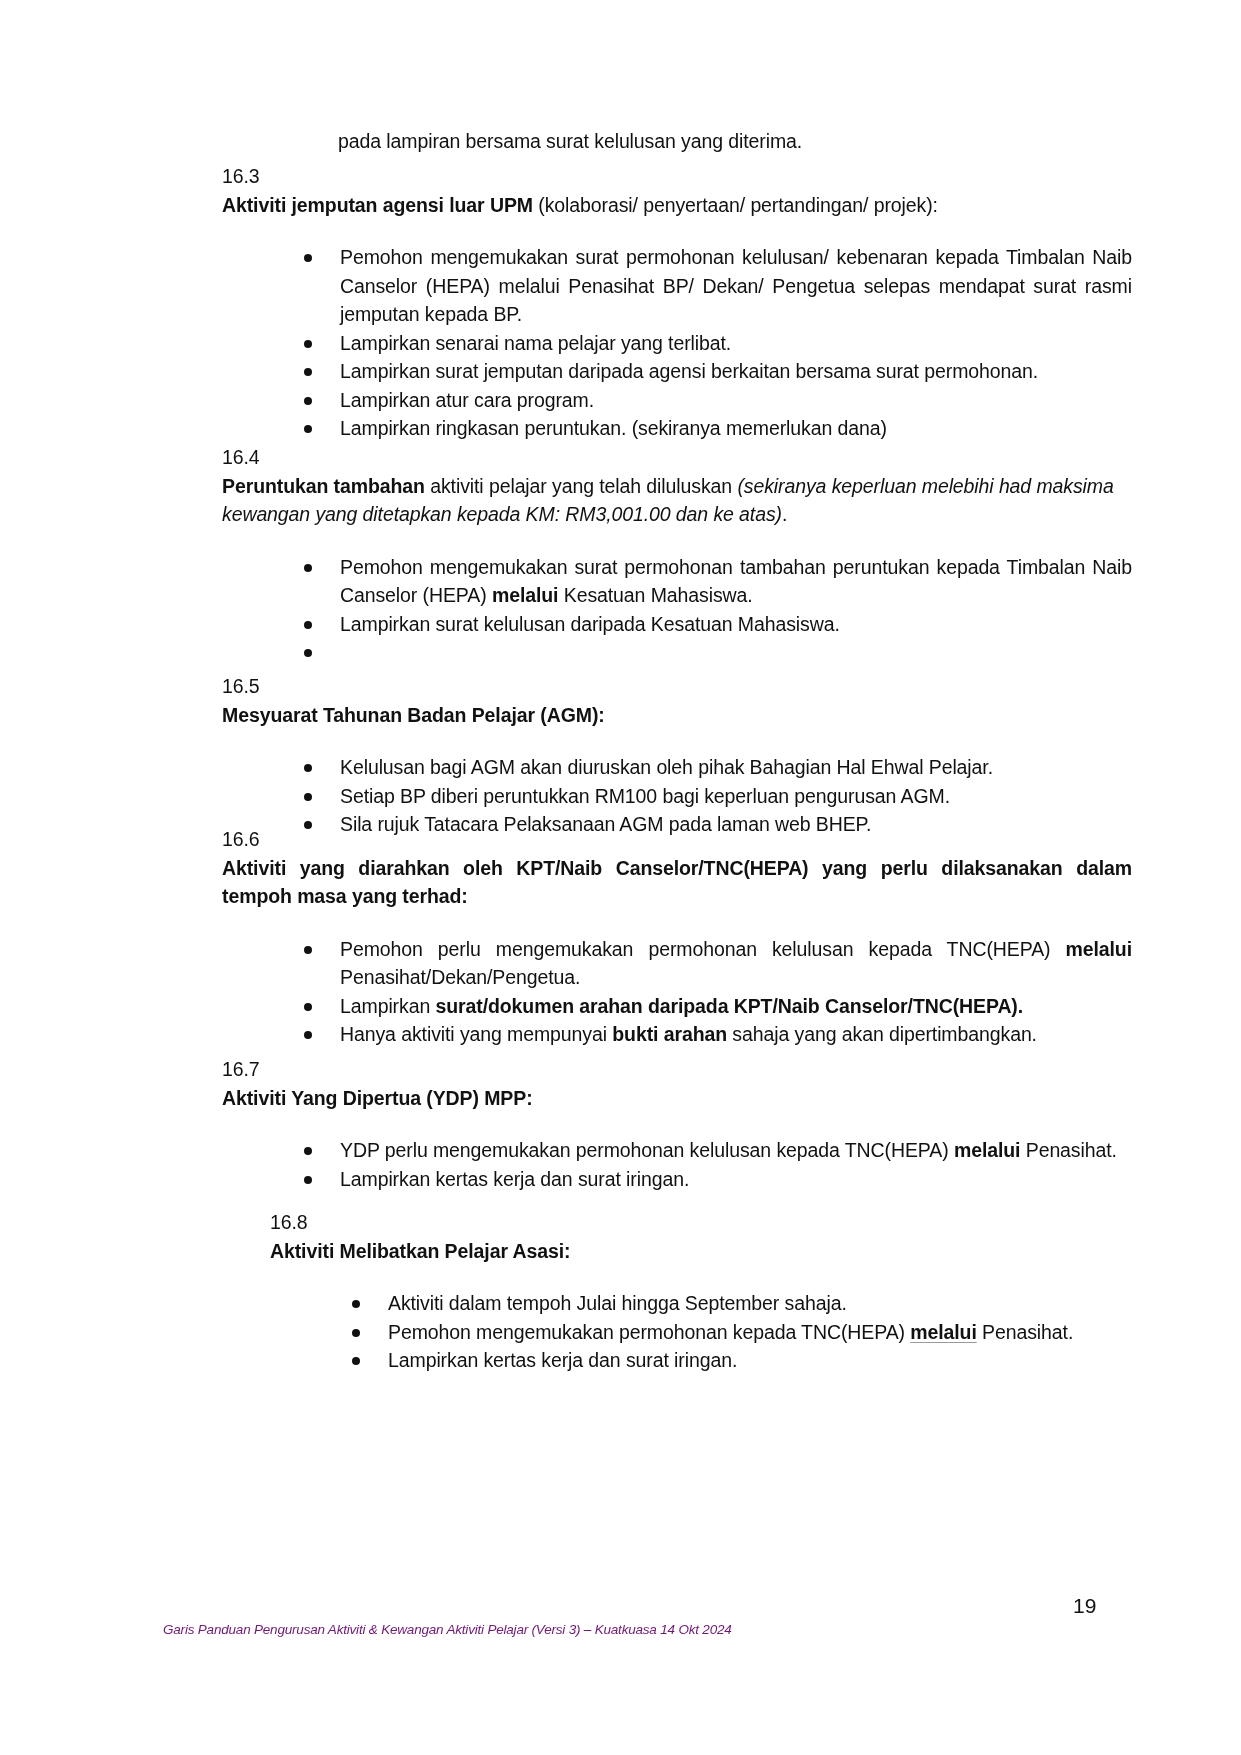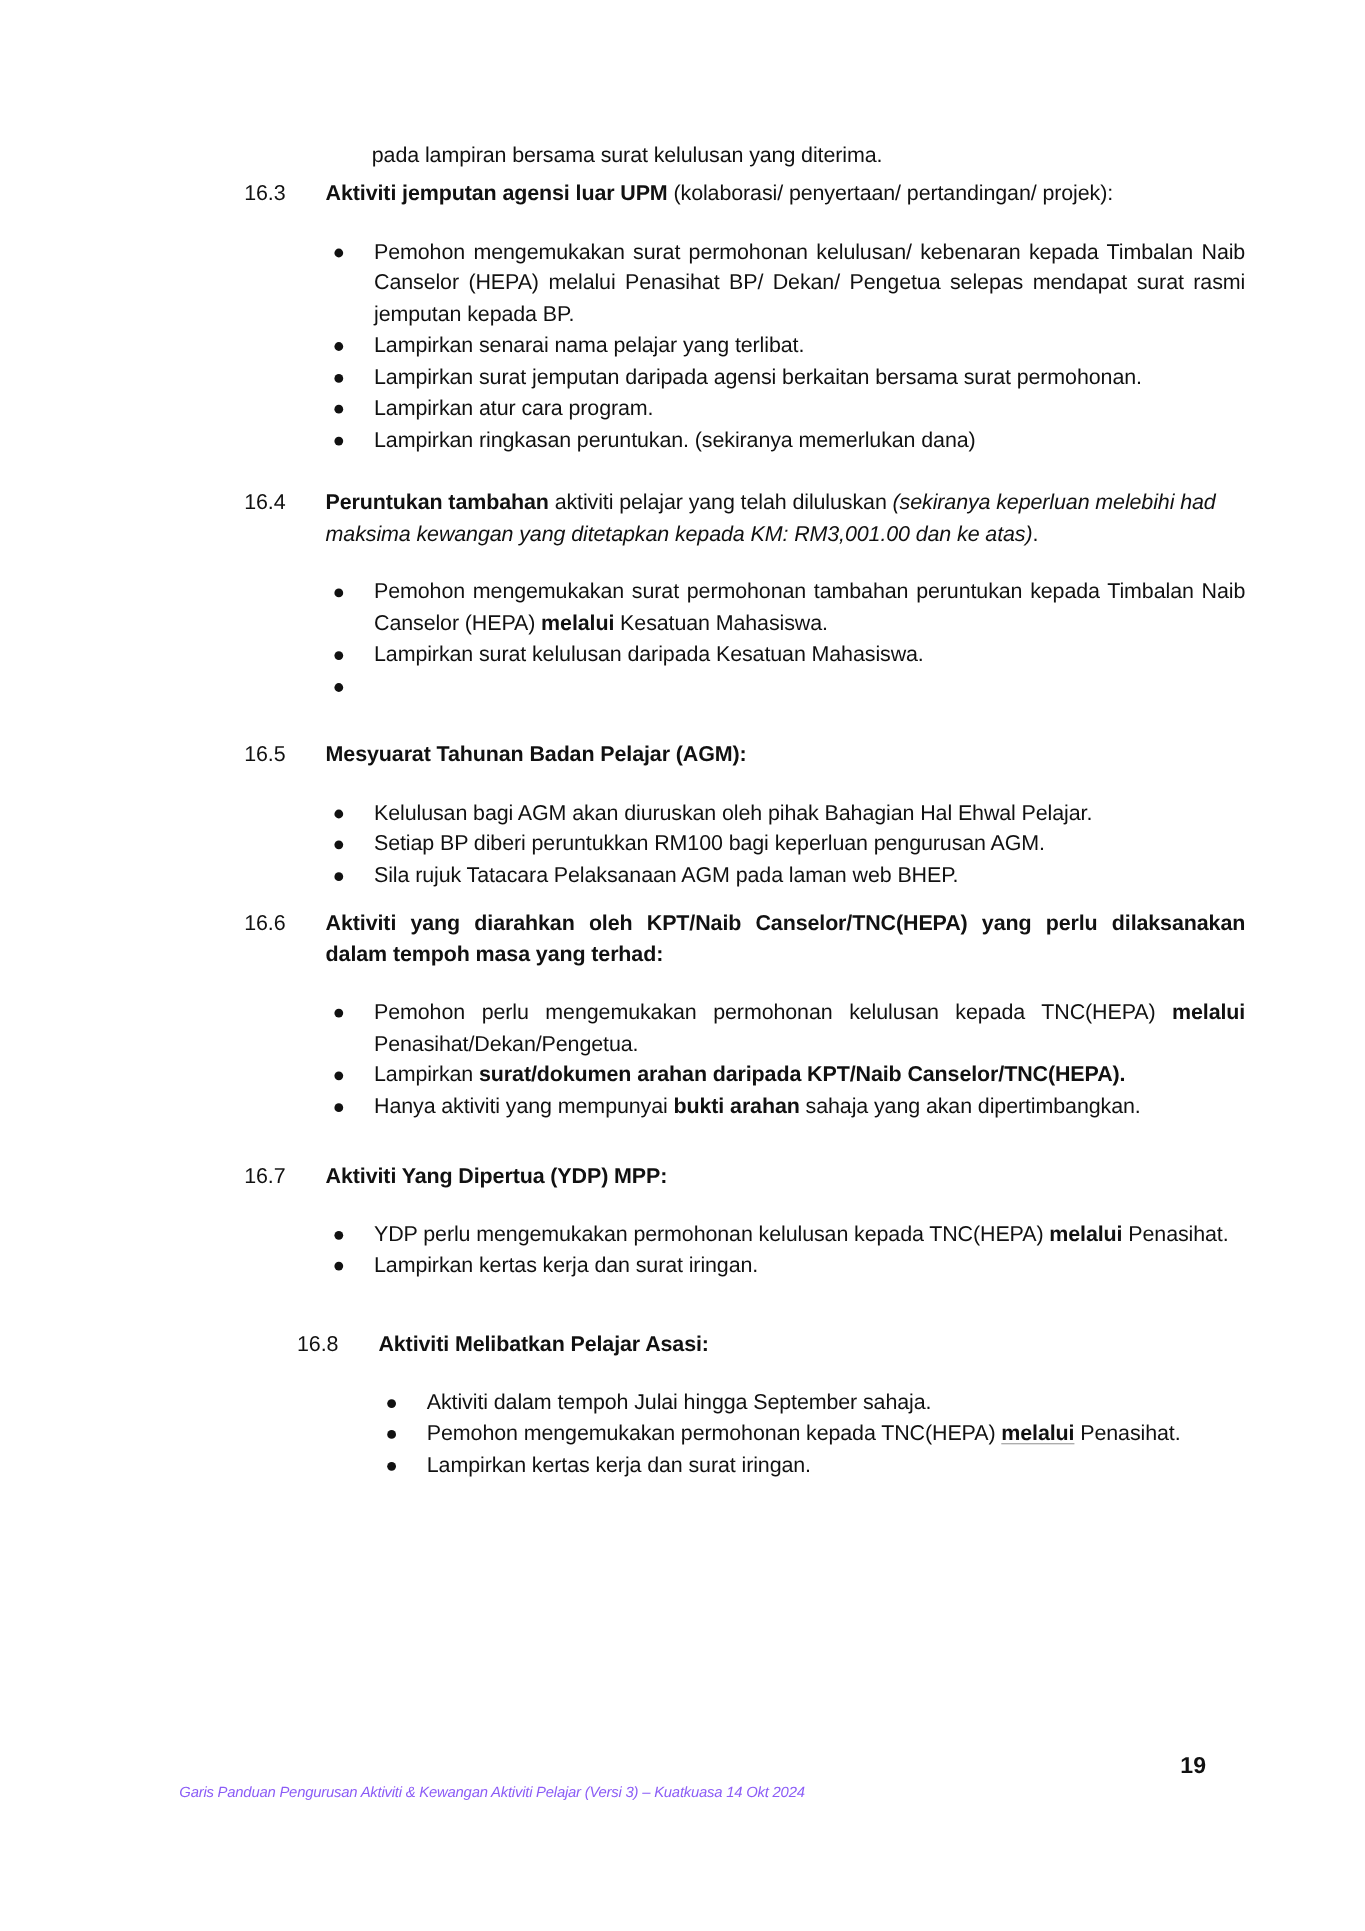--- a/index.html
+++ b/index.html
@@ -4,37 +4,37 @@
   <style>
     html, body { margin: 0; padding: 0; background: #ffffff; }
     body {
       width: 1241px; height: 1755px; position: relative; overflow: hidden;
       font-family: "Liberation Sans", sans-serif; color: #111111;
     }
     .page { position: absolute; left: 0; top: 0; width: 1241px; height: 1545px; }
     .text { font-size: 19.5px; line-height: 28.5px; letter-spacing: -0.1px; }
     .cont { position: absolute; left: 338px; top: 127px; width: 800px; }
     .section { position: absolute; left: 222px; width: 910px; }
-    .sec-head { display: flex; }
+    .sec-head { display: flex; flex-direction: column; }
     .sec-num { width: 74px; flex: none; }
     .sec-title { flex: 1; text-align: justify; }
     .bullets { list-style: none; margin: 0; padding: 0; position: relative; left: 80px; width: 830px; }
     .bullets li { position: relative; padding-left: 38px; text-align: justify; }
     .bullets li .dot {
       position: absolute; left: 2px; top: 11px; width: 8px; height: 8px;
       border-radius: 50%; background: #111111;
     }
     b { font-weight: bold; }
     i { font-style: italic; }
     .uline { text-decoration: underline; text-decoration-color: #9a9a9a; text-underline-offset: 3px; }
     .gap { height: 28px; }
-    .page-num { position: absolute; left: 1073px; top: 1594px; font-size: 21px; font-family: "Liberation Sans", sans-serif; font-weight: bold; }
+    .page-num { position: absolute; left: 1073px; top: 1594px; font-size: 21px; font-family: "Liberation Sans", sans-serif; }
     .footer {
       position: absolute; left: 163px; top: 1622px; font-size: 13.5px; font-style: italic;
-      font-family: "Liberation Sans", sans-serif; letter-spacing: -0.2px; color: #8b5cf6; text-align: center;
+      font-family: "Liberation Sans", sans-serif; letter-spacing: -0.2px; color: #701a75; text-align: center;
     }
   </style>
 </head>
 <body>
 
 <div class="page">
 
   <div class="cont text">pada lampiran bersama surat kelulusan yang diterima.</div>
 
   <div class="section text" style="top:162px;">

